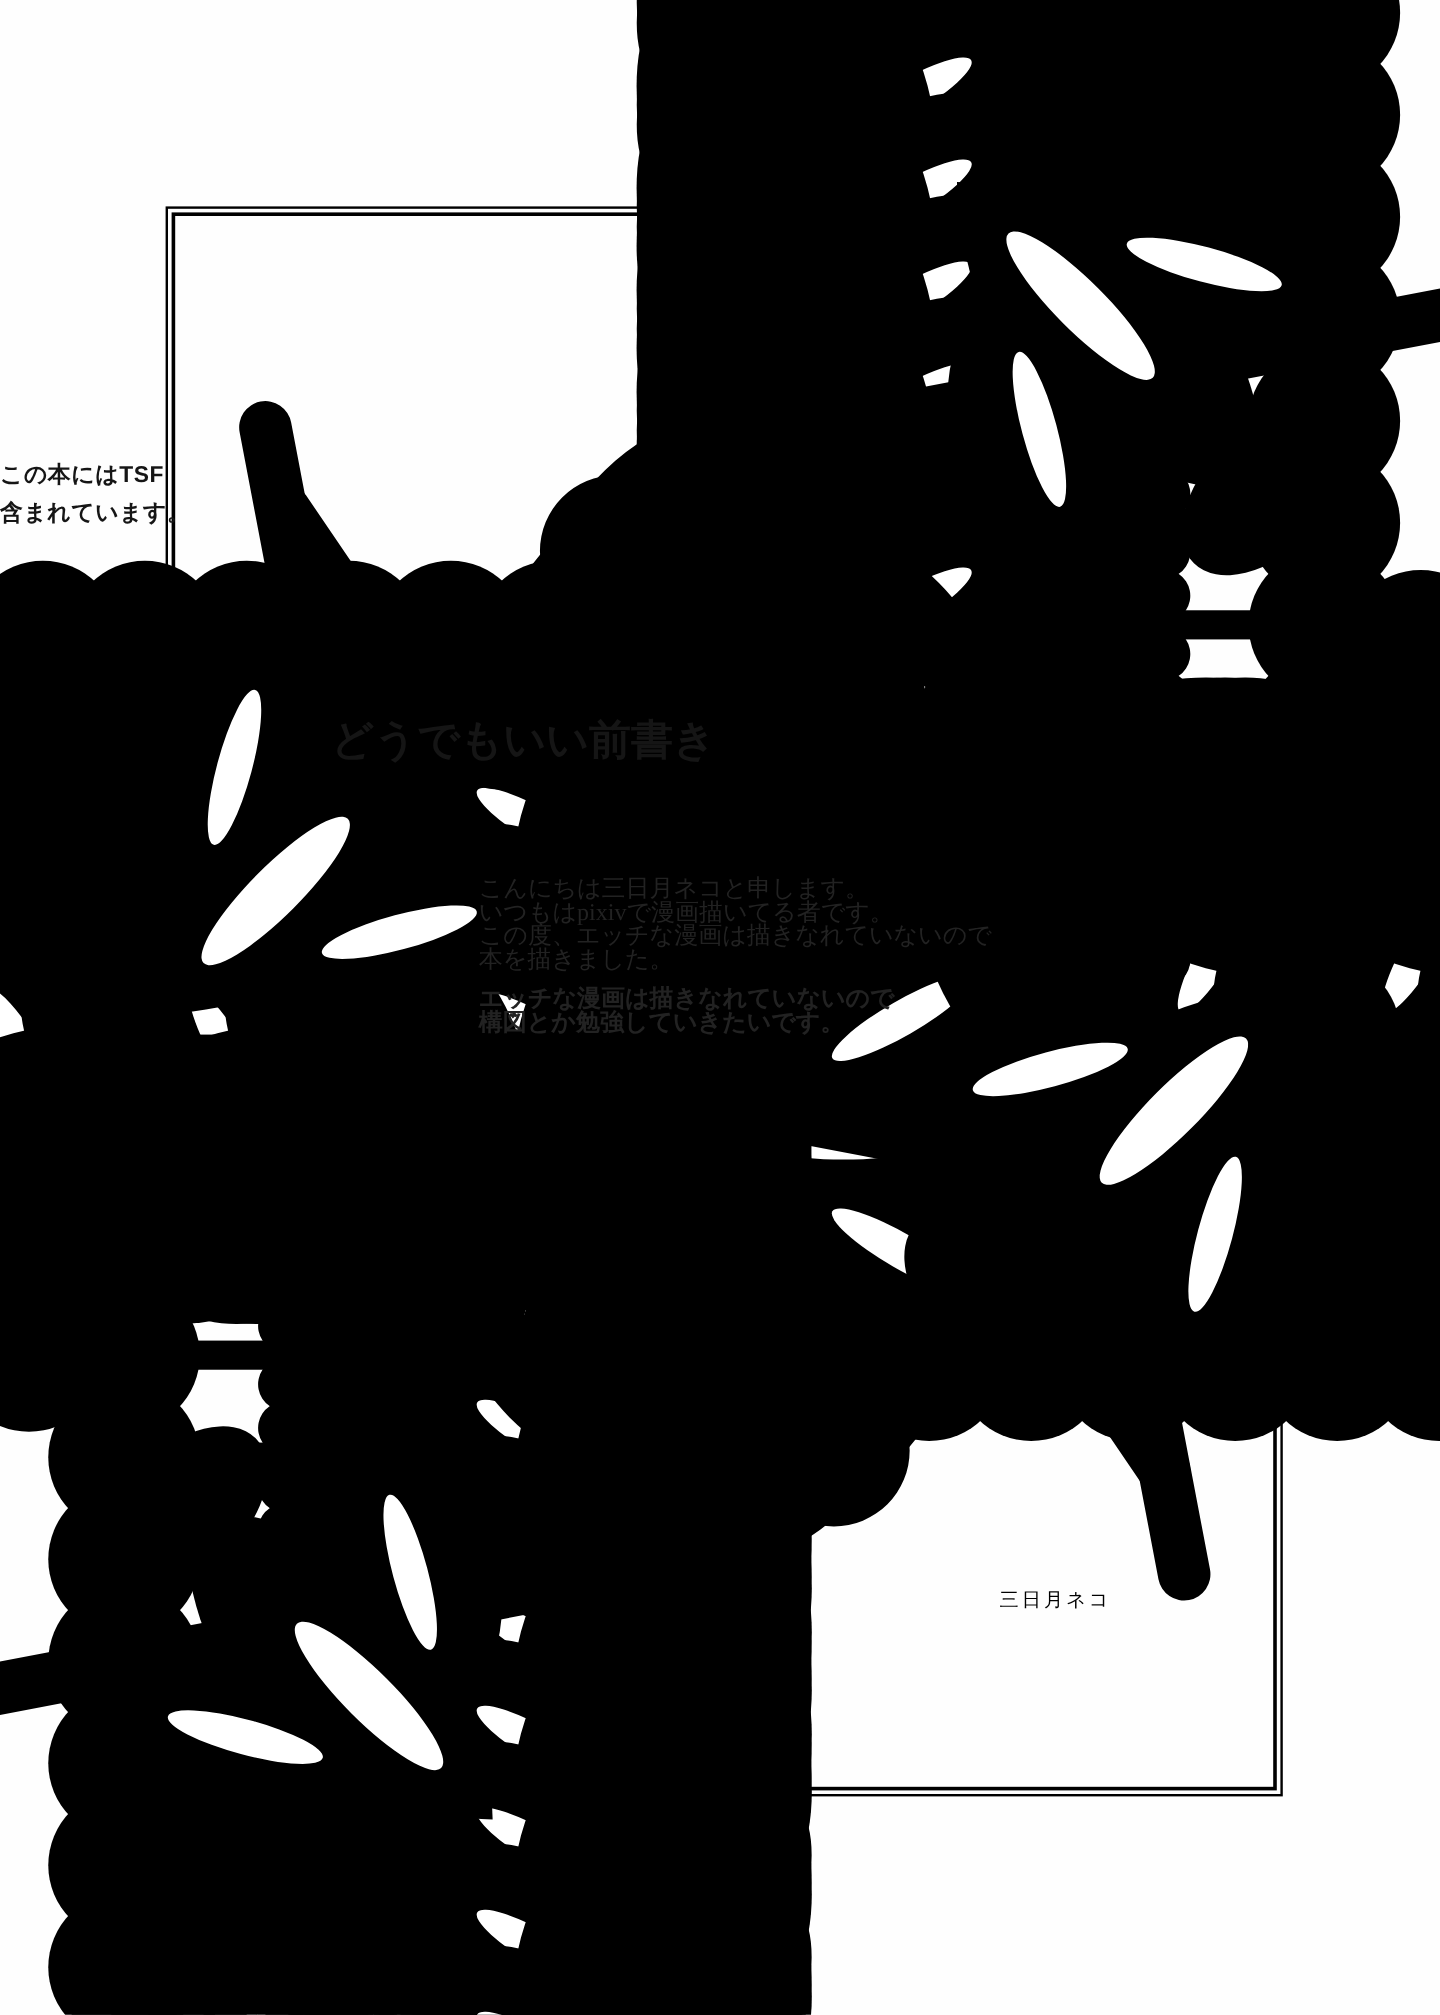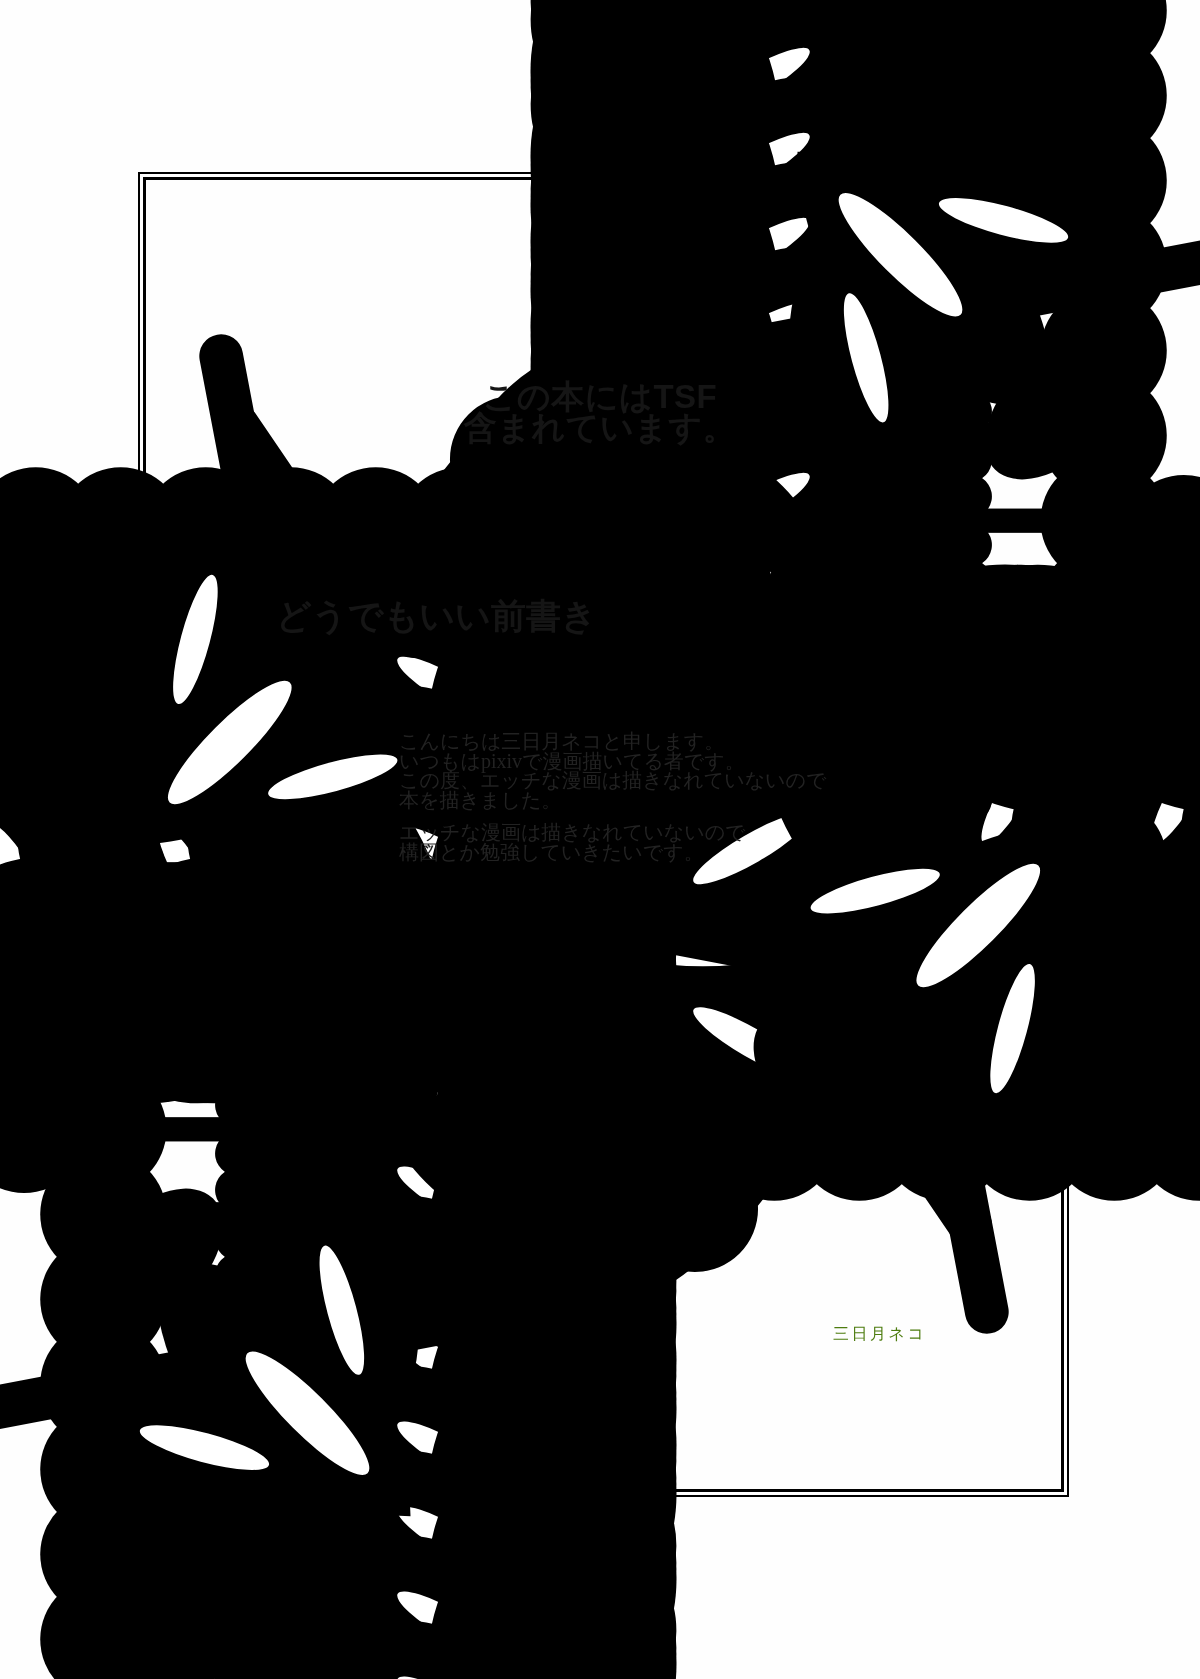--- a/index.html
+++ b/index.html
@@ -21,44 +21,44 @@
   .frame-inner {
     position: absolute; left: 143px; top: 177px;
     width: 921px; height: 1315px;
     border: 3px solid #000; box-sizing: border-box;
   }
 
   .ornaments { position: absolute; left: 0; top: 0; width: 1200px; height: 1679px; }
 
   .content-warning {
     position: absolute; left: 0; top: 381px; width: 1200px;
-    text-align: center;
-    font-size: 33px; line-height: 31px; font-weight: 600;
+    text-align: left;
+    font-size: 19px; line-height: 31px; font-weight: 600;
     letter-spacing: 0.5px; color: #151515;
   }
 
   .preface-heading {
     position: absolute; left: 276px; top: 593px; margin: 0;
     font-family: "Liberation Serif", serif;
     font-size: 35px; line-height: 48px; font-weight: 600;
     letter-spacing: 0px; color: #151515; white-space: nowrap;
   }
 
   .preface-body {
     position: absolute; left: 399px; top: 732px;
     font-family: "Liberation Serif", serif;
     font-size: 20px; line-height: 19.5px; font-weight: 500;
     color: #222222; white-space: nowrap;
   }
-  .paragraph + .paragraph { margin-top: 13px; }
+  .paragraph + .paragraph { margin-top: 13px; font-weight: bold; }
 
   .author-signature {
     position: absolute; left: 833px; top: 1324px;
     font-size: 16px; line-height: 20px; letter-spacing: 2.5px;
-    color: #4d7c0f; white-space: nowrap;
+    color: #000000; white-space: nowrap;
   }
 </style>
 </head>
 <body>
 
 <div class="page">
 
   <div class="frame-outer"></div>
   <div class="frame-inner"></div>
 

